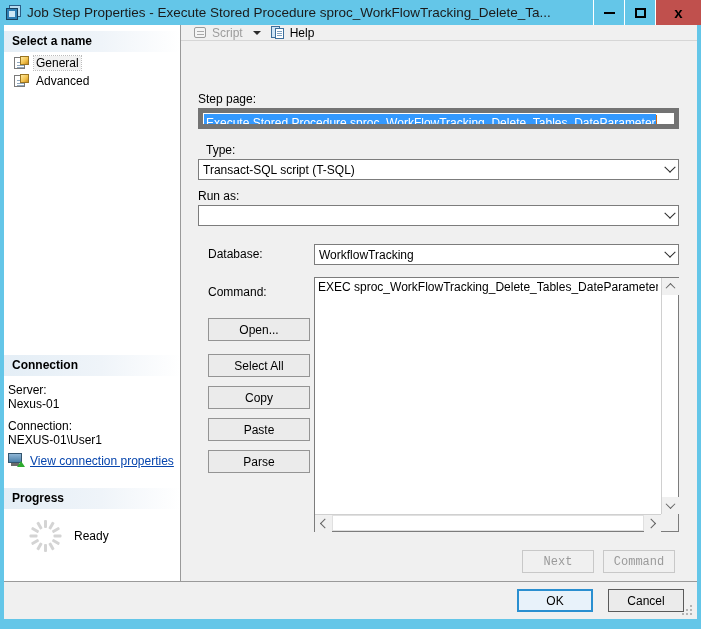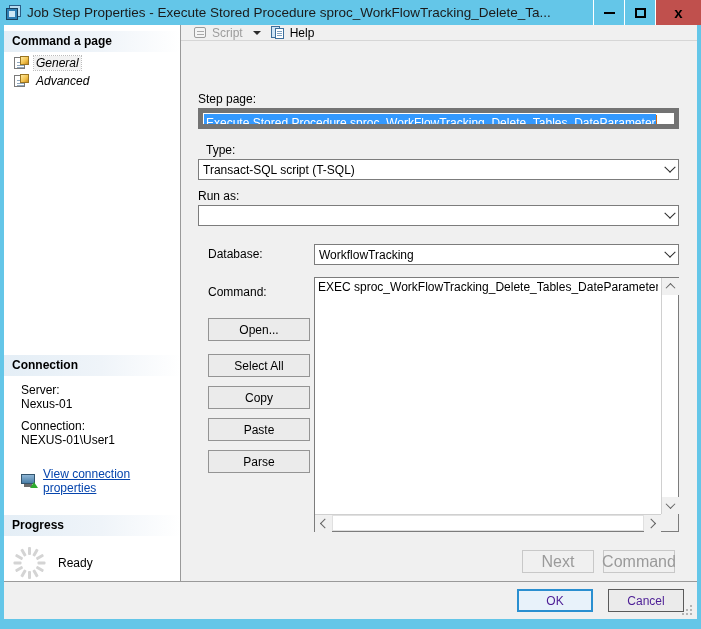--- a/index.html
+++ b/index.html
@@ -148,21 +148,20 @@
     align-items: center;
     height: 18px;
     padding-left: 10px;
     box-sizing: border-box;
   }
   .sb-item .sb-label {
     font-size: 12px;
     color: #000000;
     padding: 0 2px;
     line-height: 14px;
-    font-style: italic;
   }
   .sb-item.selected .sb-label {
     background: #f2f2f2;
     outline: 1px dotted #bcbcbc;
   }
   .page-icon {
     width: 15px; height: 14px;
     margin-right: 5px;
     position: relative;
     flex: none;
@@ -187,34 +186,34 @@
     position: absolute;
     right: 0px; top: 0px;
     width: 9px; height: 9px;
     background: linear-gradient(135deg,#ffe9a0 0%, #f2c14a 60%, #c98c22 100%);
     transform: rotate(0deg);
     border: 1px solid #9a7420;
     box-sizing: border-box;
   }
 
   .sb-section-body {
-    padding: 7px 0 6px 17px;
+    padding: 7px 0 6px 4px;
   }
   .sb-line {
     font-size: 12px;
     line-height: 14px;
     color: #000000;
     white-space: nowrap;
   }
   .sb-gap { height: 8px; }
 
   #view-conn-row {
     display: flex;
     align-items: center;
-    margin-top: 20px;
+    margin-top: 6px;
   }
   .conn-icon {
     width: 17px; height: 15px;
     position: relative;
     margin-right: 5px;
     flex: none;
   }
   .conn-icon .mon {
     position: absolute;
     left: 0; top: 0;
@@ -240,21 +239,21 @@
   #view-conn-link {
     font-size: 12px;
     color: #0645ad;
     text-decoration: underline;
     cursor: pointer;
   }
 
   #progress-body {
     display: flex;
     align-items: center;
-    padding: 10px 0 0 8px;
+    padding: 10px 0 0 24px;
   }
   .spinner {
     width: 34px; height: 34px;
     position: relative;
     flex: none;
     margin-right: 12px;
   }
   .spinner i {
     position: absolute;
     left: 15.5px; top: 1px;
@@ -547,44 +546,45 @@
   #btn-paste   { top: 377px; }
   #btn-parse   { top: 409px; }
 
   
   .nav-btn {
     position: absolute;
     width: 72px; height: 23px;
     background: #f0f0f0;
     border: 1px solid #c8c8c8;
     box-sizing: border-box;
-    font-size: 16px;
+    font-size: 12px;
     color: #9a9a9a;
     display: flex;
     align-items: center;
     justify-content: center;
     cursor: default;
+    font-family: Liberation Mono, monospace;
   }
   #btn-next { left: 341px; top: 509px; }
   #btn-prev { left: 422px; top: 509px; }
 
   
   #bottombar {
     position: absolute;
     left: 0; top: 557px;
     width: 693px;
     height: 37px;
     background: #f0f0f0;
     box-sizing: border-box;
   }
   .dlg-btn {
     position: absolute;
     width: 76px; height: 23px;
     font-size: 12px;
-    color: #4c1d95;
+    color: #000000;
     background: #ebebeb;
     display: flex;
     align-items: center;
     justify-content: center;
     box-sizing: border-box;
     cursor: default;
   }
   #btn-ok {
     left: 513px; top: 7px;
     border: 2px solid #2a8fd0;
@@ -628,21 +628,21 @@
       <div class="title-btn close">
         <span class="close-glyph">x</span>
       </div>
     </div>
   </div>
 
   <div id="client">
 
     <div id="sidebar">
 
-      <div class="sb-header first">Command a page</div>
+      <div class="sb-header first">Select a name</div>
 
       <div class="sb-items">
         <div class="sb-item selected">
           <span class="page-icon">
               <span class="pg"></span>
               <span class="pencil"></span>
             </span>
           <span class="sb-label">General</span>
         </div>
         <div class="sb-item">

